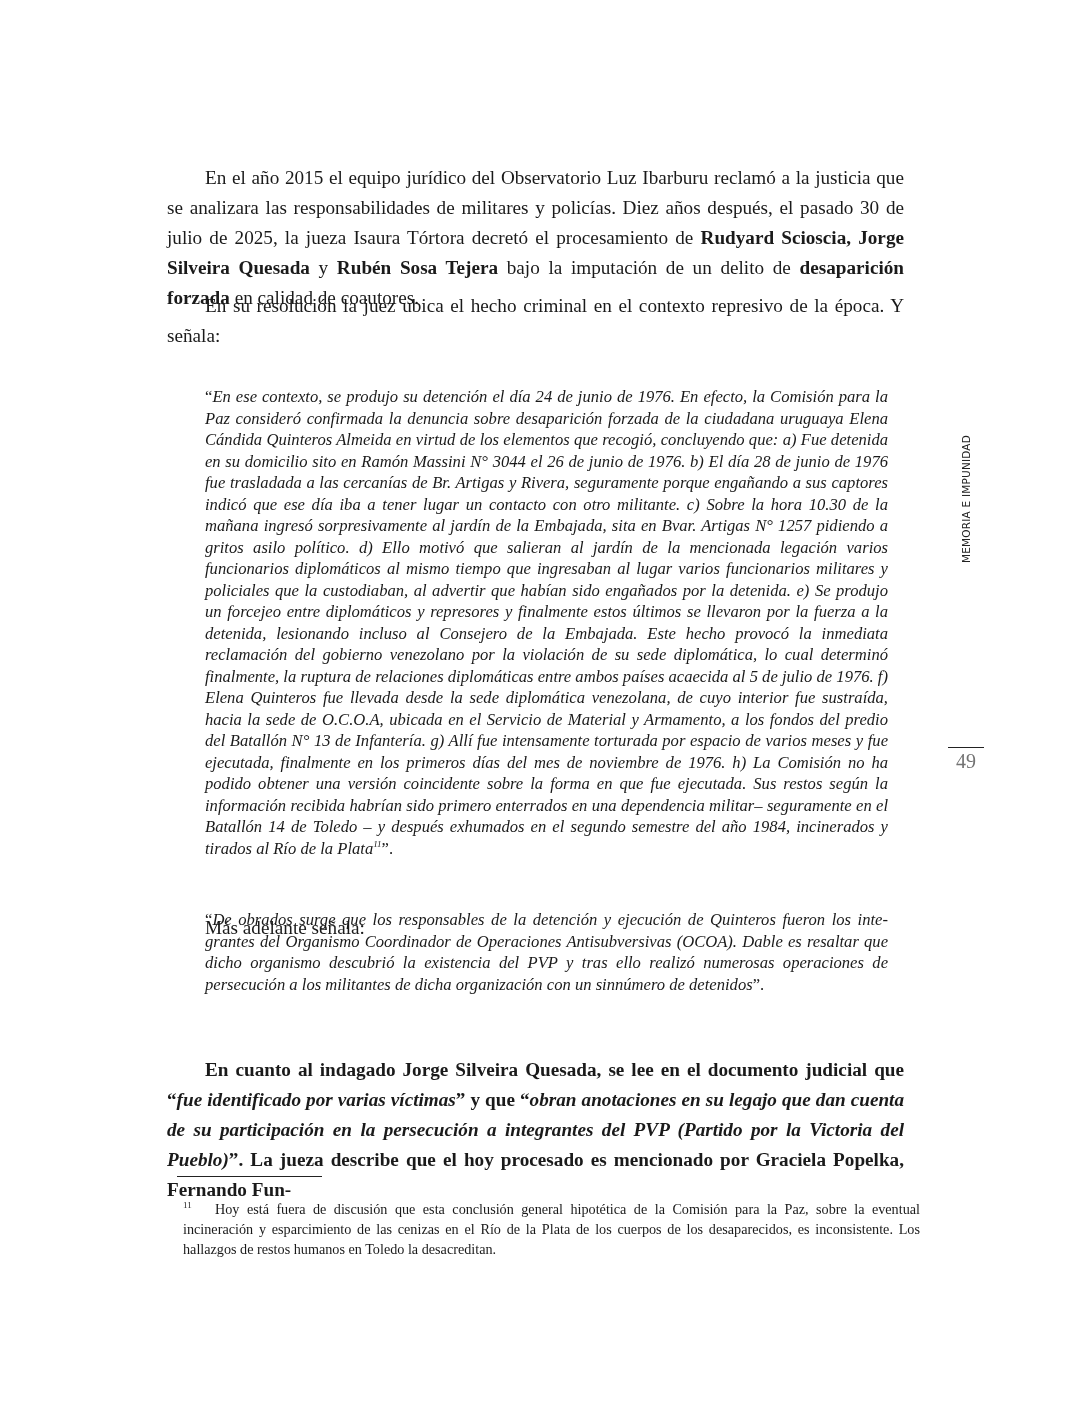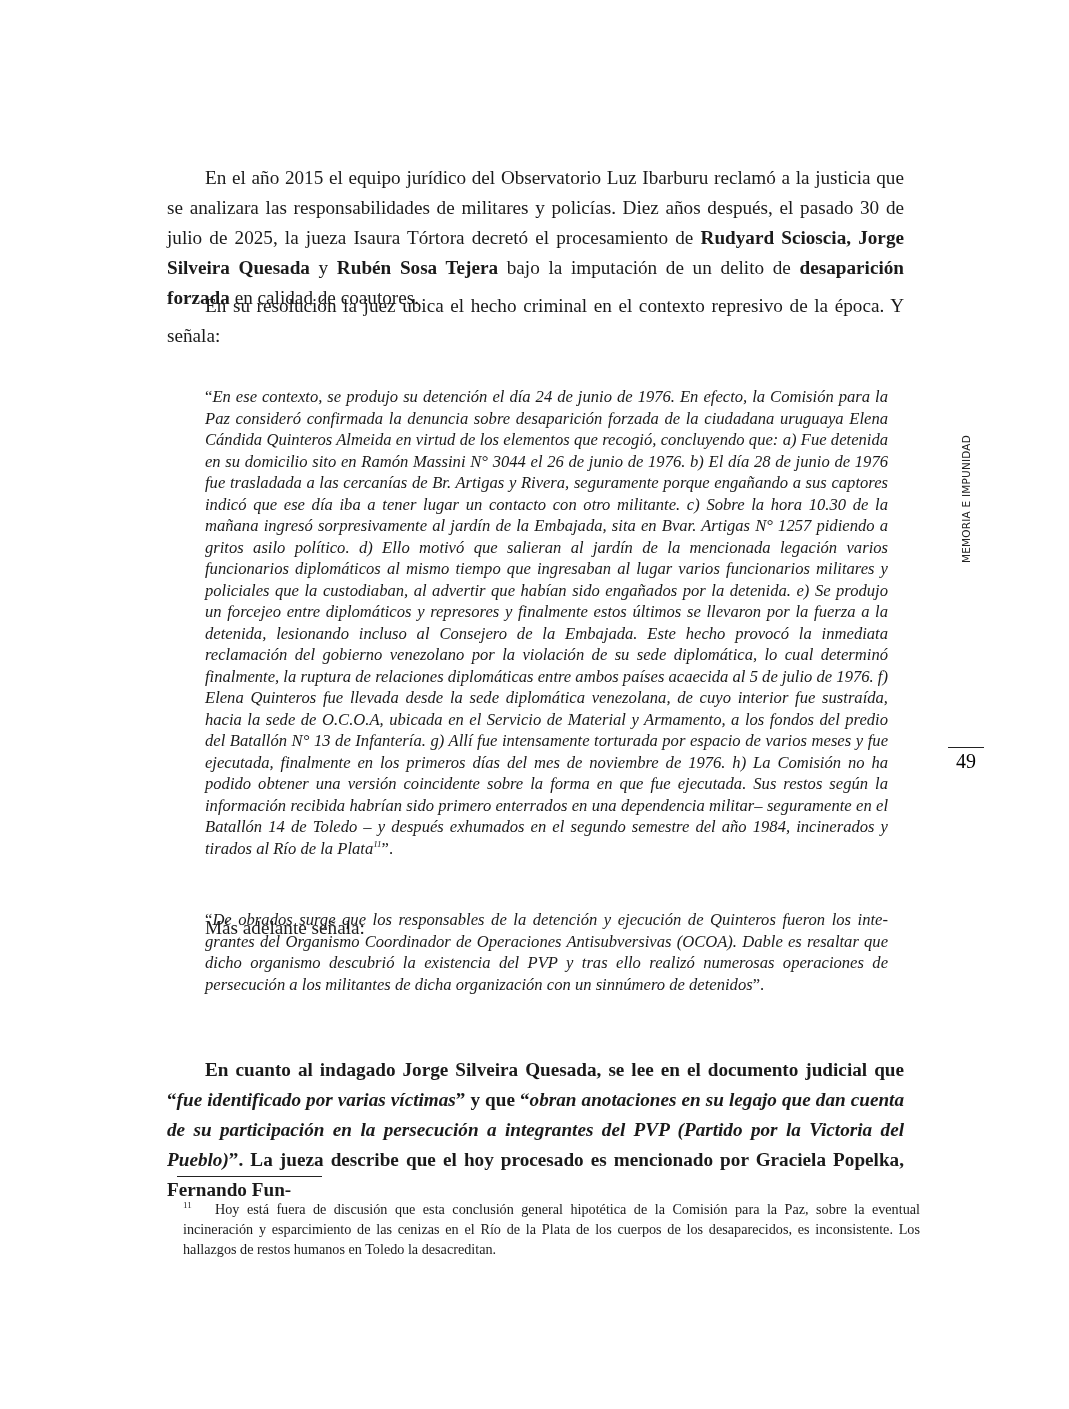--- a/index.html
+++ b/index.html
@@ -111,21 +111,21 @@
       border-top: 1.3px solid #222;
     }
     .page-number {
       position: absolute;
       left: 950px;
       top: 749px;
       width: 32px;
       text-align: center;
       font-size: 20px;
       line-height: 24px;
-      color: #000000;
+      color: #737373;
     }
   </style>
 </head>
 <body>
 
 <div class="page">
 
   <p class="para text-block" id="p1"><span>En el año 2015 el equipo jurídico del Observatorio Luz Ibarburu reclamó a la justicia que se analizara las responsabilidades de militares y policías. Diez años después, el pasado 30 de julio de 2025, la jueza Isaura Tórtora decretó el procesamiento de </span><b>Rudyard Scioscia, Jorge Silveira Quesada</b><span> y </span><b>Rubén Sosa Tejera</b><span> bajo la imputación de un delito de </span><b>desapari­ción forzada</b><span> en calidad de coautores.</span></p>
 
   <p class="para text-block" id="p2">En su resolución la juez ubica el hecho criminal en el contexto represivo de la época. Y señala:</p>

